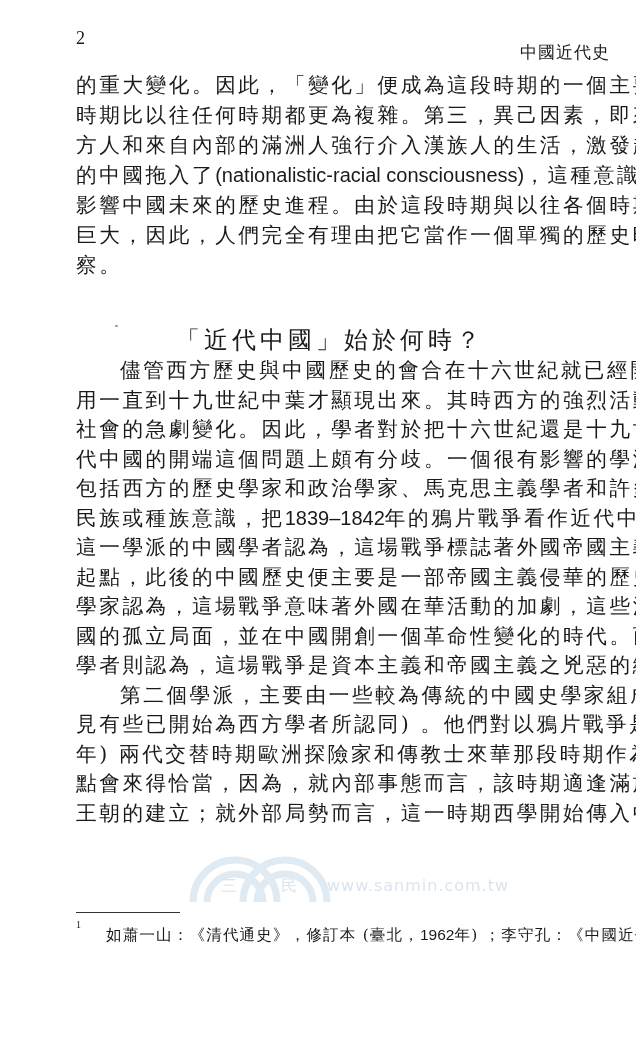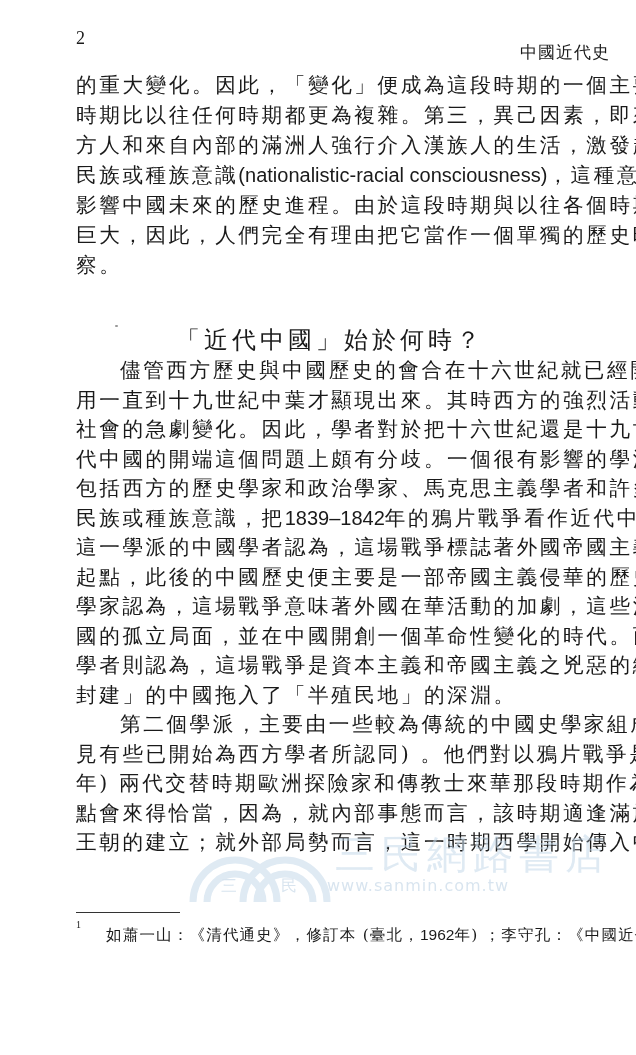--- a/index.html
+++ b/index.html
@@ -163,62 +163,60 @@
 
   <div class="running-head">
     <span class="page-number">2</span>
     <span class="book-title">中國近代史</span>
   </div>
 
   <div class="text-block block-1">
     <span class="line">的重大變化。因此，「變化」便成為這段時期的一個主要特徵，使這一</span>
     <span class="line">時期比以往任何時期都更為複雜。第三，異己因素，即來自外部的西</span>
     <span class="line">方人和來自內部的滿洲人強行介入漢族人的生活，激發起一種強烈的</span>
-    <span class="line"><span>民族或種族意識</span><span class="latin">(nationalistic-racial consciousness)</span><span>，這種意識深刻地</span></span>
+    <span class="line"><span>的中國拖入了</span><span class="latin">(nationalistic-racial consciousness)</span><span>，這種意識深刻地</span></span>
     <span class="line">影響中國未來的歷史進程。由於這段時期與以往各個時期的區別非常</span>
     <span class="line">巨大，因此，人們完全有理由把它當作一個單獨的歷史時期加以考</span>
     <span class="line">察。</span>
   </div>
 
   <div class="stray-mark"></div>
   <h2 class="section-heading">「近代中國」始於何時？</h2>
 
   <div class="text-block block-2">
     <span class="line indent">儘管西方歷史與中國歷史的會合在十六世紀就已經開始，但其作</span>
     <span class="line">用一直到十九世紀中葉才顯現出來。其時西方的強烈活動引起了中國</span>
     <span class="line">社會的急劇變化。因此，學者對於把十六世紀還是十九世紀看作是近</span>
     <span class="line">代中國的開端這個問題上頗有分歧。一個很有影響的學派，其中主要</span>
     <span class="line">包括西方的歷史學家和政治學家、馬克思主義學者和許多接受過西方</span>
     <span class="line"><span>民族或種族意識，把</span><span class="latin">1839–1842</span><span>年的鴉片戰爭看作近代中國的起點。</span></span>
     <span class="line">這一學派的中國學者認為，這場戰爭標誌著外國帝國主義侵入中國的</span>
     <span class="line">起點，此後的中國歷史便主要是一部帝國主義侵華的歷史。西方歷史</span>
     <span class="line">學家認為，這場戰爭意味著外國在華活動的加劇，這些活動打破了中</span>
     <span class="line">國的孤立局面，並在中國開創一個革命性變化的時代。而馬克思主義</span>
     <span class="line">學者則認為，這場戰爭是資本主義和帝國主義之兇惡的縮影，它把「半</span>
-    <span class="line">封建」的中國拖入了「半殖民地」的深淵。</span>
 
     <span class="line indent"><span>第二個學派，主要由一些較為傳統的中國史學家組成</span></span>
     <span class="line">見有些已開始為西方學者所認同) 。他們對以鴉片戰爭是一個新時代開</span>
     <span class="line"><span>年</span><span>) 兩代交替時期歐洲探險家和傳教士來華那段時期作為近代中國的起</span></span>
     <span class="line">點會來得恰當，因為，就內部事態而言，該時期適逢滿族的興起和清</span>
     <span class="line">王朝的建立；就外部局勢而言，這一時期西學開始傳入中國。他們爭</span>
   </div>
 
   <div class="watermark">
     <svg width="150" height="70" viewBox="0 0 150 70">
       <g fill="none" stroke="#c5d9ea" stroke-width="7">
         <path d="M8 70 A42 42 0 0 1 92 70"></path>
         <path d="M22 70 A28 28 0 0 1 78 70"></path>
         <path d="M58 70 A42 42 0 0 1 142 70"></path>
         <path d="M72 70 A28 28 0 0 1 128 70"></path>
       </g>
     </svg>
     <span class="wm-char" style="left:36px; top:44px;">三</span>
     <span class="wm-char" style="left:96px; top:44px;">民</span>
-    <span class="wm-name">三民網路書店</span>
     <span class="wm-url">www.sanmin.com.tw</span>
   </div>
 
   <div class="footnote-rule"></div>
 
   <div class="footnote">
     <span class="fn-num">1</span>
     <div class="fn-body">
       <span class="line"><span>如蕭一山：《清代通史》，修訂本 (臺北，</span><span class="latin">1962</span><span>年) ；李守孔：《中國近代史》(臺</span></span>
     </div>

